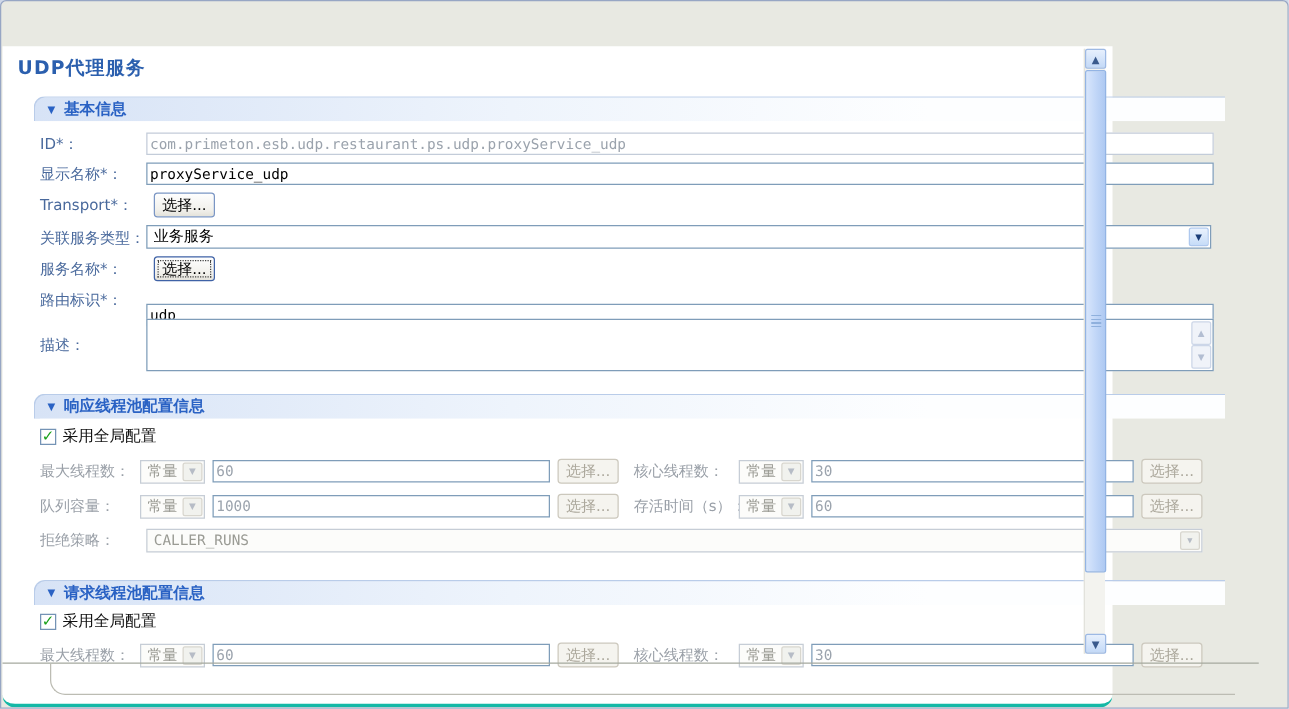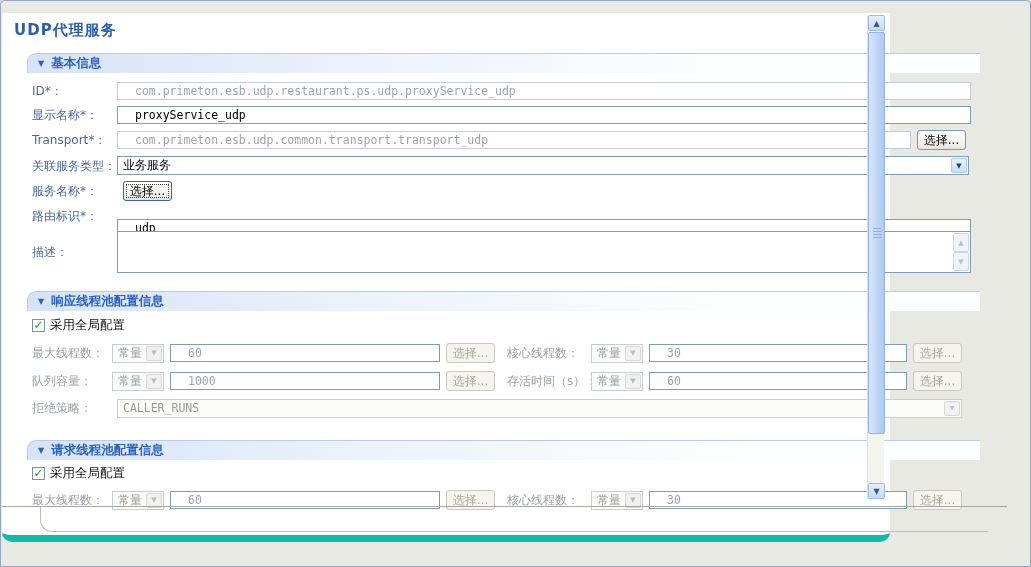--- a/index.html
+++ b/index.html
@@ -26,40 +26,40 @@
     font-family:"DejaVu Sans Mono", monospace; font-weight:bold;
     font-size:11.5px; color:#111; margin:0 6px 0 5px; white-space:nowrap;
   }
   .tab-close { font-size:11px; font-weight:bold; color:#7c8798; cursor:default; padding:0 2px; }
   .win-controls { position:absolute; right:10px; top:8px; display:flex; gap:10px; align-items:center; }
   .ic-min { width:11px; height:4px; border:1px solid #67809e; background:#f8fafc; margin-top:6px; }
   .ic-max { width:12px; height:11px; border:1px solid #67809e; background:#fff; position:relative; }
   .ic-max::before { content:""; position:absolute; left:0; right:0; top:0; height:3px; background:#8ea3bd; border-bottom:1px solid #67809e; }
   
   .content {
-    position:absolute; top:12px; left:1px; width:888px; height:529px;
+    position:absolute; top:36px; left:1px; width:888px; height:529px;
     background:#ffffff; border-radius:0 0 10px 10px;
-    border-bottom:7px solid #14b8a6;
+    border-bottom:3px solid #14b8a6;
   }
   .page-title { position:absolute; left:12px; top:8px; font-size:15px; font-weight:bold; color:#2b5fae; letter-spacing:1px; }
   .sec {
     position:absolute; left:25px; width:953px; height:20px;
     display:flex; align-items:center;
     background:linear-gradient(90deg,#d7e3f6 0%,#eef4fc 40%,#fdfeff 75%);
     border-top:1px solid #b9cce9; border-left:1px solid #b9cce9;
     border-top-left-radius:9px;
     color:#2a62c4; font-weight:bold; font-size:12.5px;
   }
   .sec .tri { font-size:8px; margin:0 7px 0 10px; color:#2a62c4; }
   .row { position:absolute; left:30px; display:flex; align-items:center; height:20px; }
   .lbl { width:85px; flex:none; font-size:12px; color:#49699c; white-space:nowrap; }
   .txt {
     height:18px; background:#fff; border:1px solid #7f9db9;
     font-family:"DejaVu Sans Mono", monospace; font-size:11.5px; color:#000;
-    display:flex; align-items:center; padding:0 17px; overflow:hidden; white-space:nowrap;text-align:right;
+    display:flex; align-items:center; padding:0 2px; overflow:hidden; white-space:nowrap;text-align:right;
   }
   .txt.dis { border-color:#c3ccd9; color:#9ba3ad; }
   .txt.graytext { color:#9ba3ad; }
   .btn {
     flex:none; width:49px; height:20px; margin-left:6px;
     border:1px solid #7b96c4; border-radius:3px;
     background:linear-gradient(180deg,#fefefe 0%,#f2f1ec 70%,#e4e2da 100%);
     font-size:12px; color:#000; display:flex; align-items:center; justify-content:center;
     white-space:nowrap;
   }
@@ -126,21 +126,20 @@
       <div class="txt dis" style="width:854px;">com.primeton.esb.udp.restaurant.ps.udp.proxyService_udp</div>
     </div>
 
     <div class="row" style="top:92px;">
       <span class="lbl">显示名称*：</span>
       <div class="txt" style="width:854px;">proxyService_udp</div>
     </div>
 
     <div class="row" style="top:117px;">
       <span class="lbl">Transport*：</span>
-      <div class="txt dis" style="width:794px;">com.primeton.esb.udp.common.transport.transport_udp</div>
       <div class="btn">选择...</div>
     </div>
 
     <div class="row" style="top:142px;align-items:flex-end;">
       <span class="lbl">关联服务类型：</span>
       <div class="combo" style="width:852px;">
         <span>业务服务</span>
         <span class="chev">▼</span>
       </div>
     </div>

